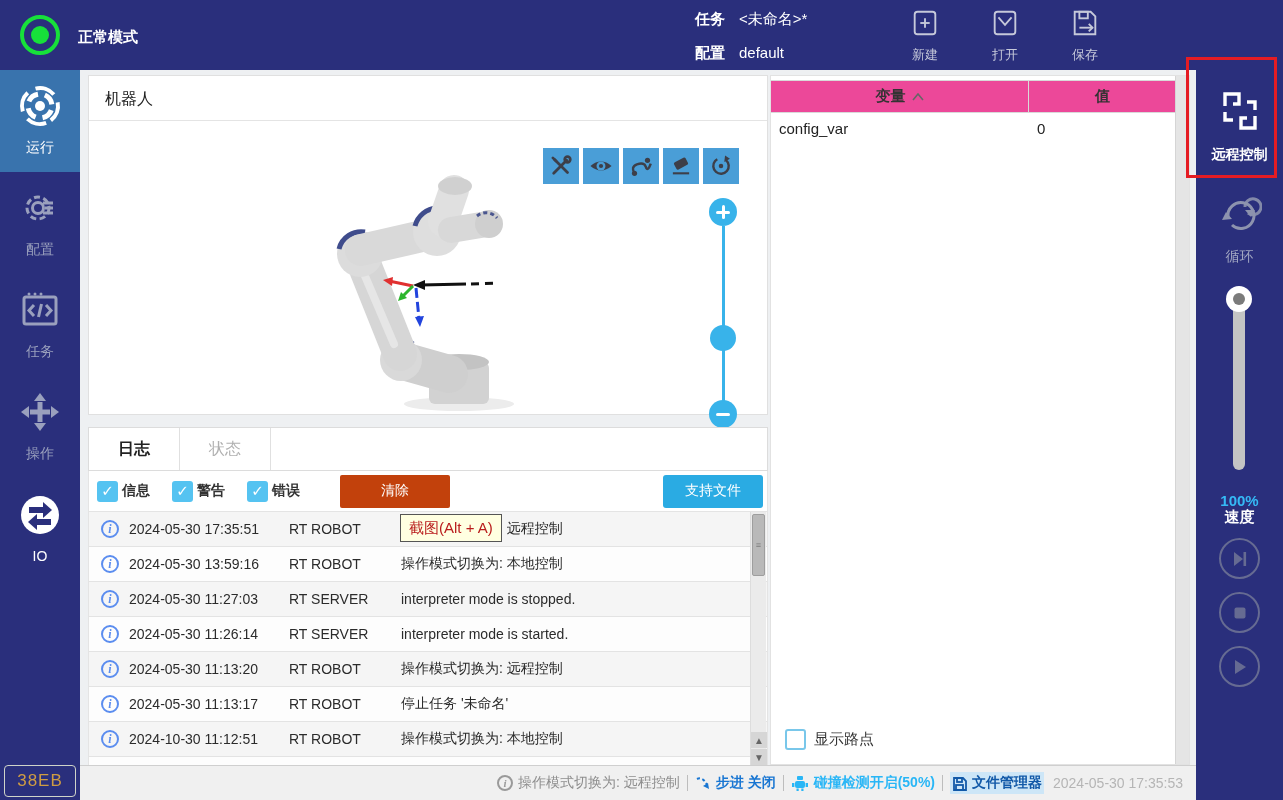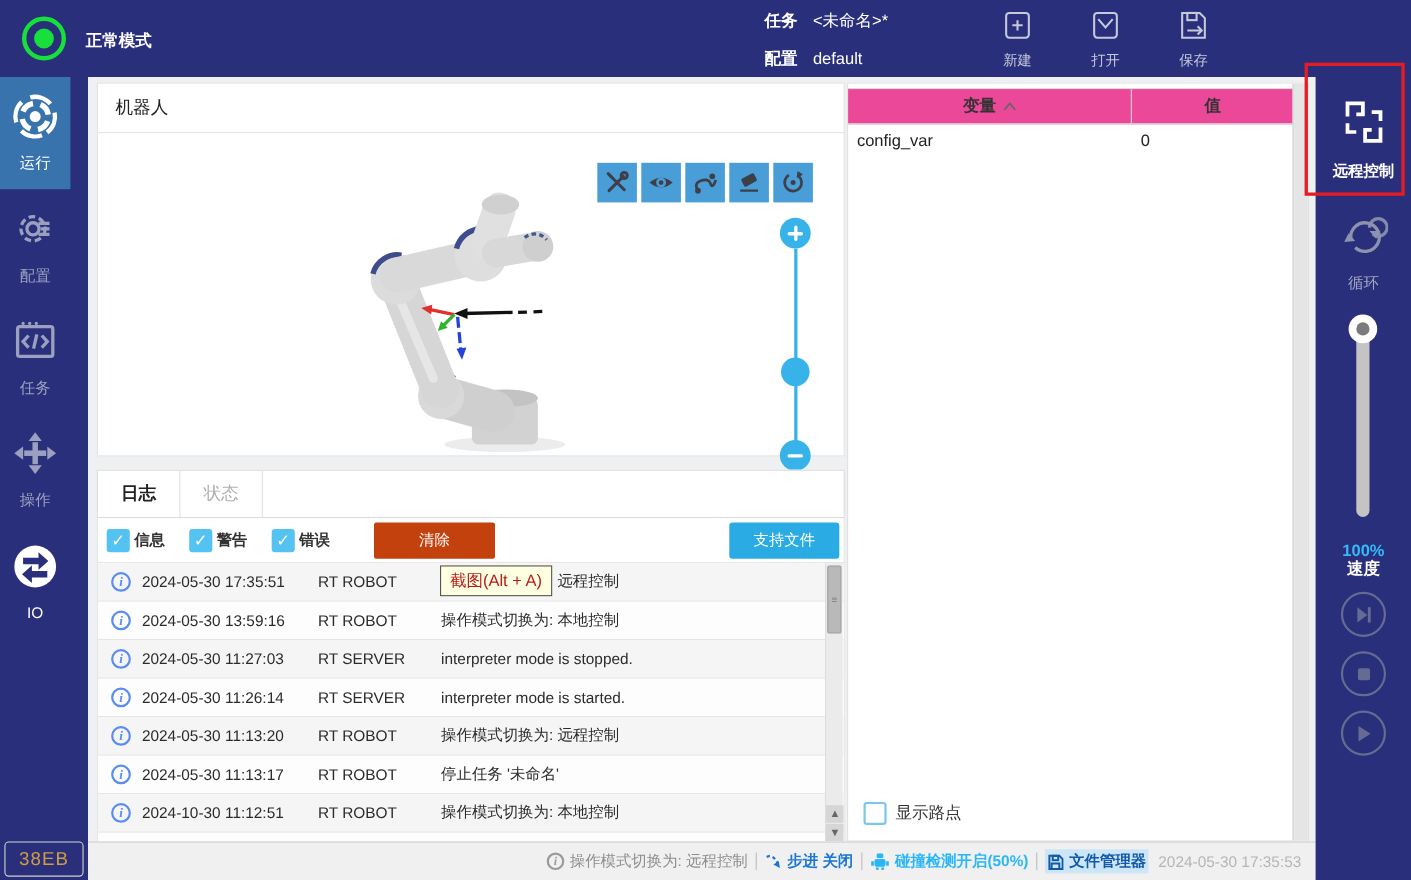--- a/index.html
+++ b/index.html
@@ -16,21 +16,21 @@
   .task-line { position:absolute; left:695px; color:#fff; font-size:15px; }
   .task-line .lbl { font-weight:bold; margin-right:14px; }
   .topbar-actions { position:absolute; left:885px; top:8px; display:flex; }
   .tb-action { width:80px; height:56px; display:flex; flex-direction:column; align-items:center; justify-content:space-between; cursor:pointer; }
   .tb-action svg { width:30px; height:30px; stroke:#c6c9da; fill:none; stroke-width:2; }
   .tb-action .tb-lbl { color:#c6c9da; font-size:13px; }
   .logo { position:absolute; left:1217px; top:6px; width:44px; height:56px; }
 
   
   .left-sidebar { position:absolute; left:0; top:70px; width:80px; height:730px; background:#2a2f7c; z-index:4; }
-  .ls-item { width:64px; height:102px; display:flex; flex-direction:column; align-items:center; justify-content:center; gap:8px; cursor:pointer; }
+  .ls-item { width:80px; height:102px; display:flex; flex-direction:column; align-items:center; justify-content:center; gap:8px; cursor:pointer; }
   .ls-item .ls-lbl { font-size:14px; color:#9aa0bd; }
   .ls-item.active { background:#3973ad; }
   .ls-item.active .ls-lbl, .ls-item.white .ls-lbl { color:#fff; }
   .ls-badge { position:absolute; left:4px; bottom:3px; width:72px; height:32px; border:1px solid #cfd3c9;
     border-radius:4px; display:flex; align-items:center; justify-content:center;
     color:#cf9c43; font-size:17px; letter-spacing:1px; }
 
   
   .main-bg { position:absolute; left:80px; top:70px; width:1116px; height:695px; background:#eef0f2; }
 
@@ -43,21 +43,21 @@
   .zoom-ctl { position:absolute; right:30px; top:122px; width:28px; height:230px; }
   .zoom-track { position:absolute; left:13px; top:28px; width:3px; height:175px; background:#38b3ea; }
   .zoom-btn { position:absolute; left:0; width:28px; height:28px; border-radius:50%; background:#38b3ea; cursor:pointer; }
   .zoom-btn:before { content:""; position:absolute; left:7px; top:12.5px; width:14px; height:3px; background:#fff; border-radius:2px; }
   .zoom-plus:after { content:""; position:absolute; left:12.5px; top:7px; width:3px; height:14px; background:#fff; border-radius:2px; }
   .zoom-knob { position:absolute; left:1px; top:127px; width:26px; height:26px; border-radius:50%; background:#38b3ea; cursor:pointer; }
   .robot-view { position:absolute; left:212px; top:88px; width:280px; height:248px; }
 
   
   .tabs-row { position:absolute; left:88px; top:427px; width:680px; height:44px; background:#fff; border:1px solid #dcdcdc; display:flex; }
-  .tab { width:75px; height:100%; display:flex; align-items:center; justify-content:center; font-size:16px; border-right:1px solid #e0e0e0; cursor:pointer; }
+  .tab { width:91px; height:100%; display:flex; align-items:center; justify-content:center; font-size:16px; border-right:1px solid #e0e0e0; cursor:pointer; }
   .tab.active { font-weight:bold; color:#222; }
   .tab.inactive { color:#b0b0b0; }
   .filter-row { position:absolute; left:88px; top:471px; width:680px; height:41px; background:#fff; border:1px solid #e4e4e4; border-top:none; display:flex; align-items:center; }
   .chk { width:21px; height:21px; border-radius:3px; background:#55c3f1; color:#fff; font-size:15px;
     display:flex; align-items:center; justify-content:center; margin-left:8px; cursor:pointer; }
   .chk:before { content:"\2713"; }
   .chk-lbl { font-size:14px; font-weight:bold; color:#333; margin-left:4px; }
   .clear-btn { margin-left:40px; width:110px; height:33px; background:#c2410c; color:#fff; border:none;
     font-size:14px; border-radius:2px; cursor:pointer; font-family:inherit; }
   .support-btn { margin-left:auto; margin-right:4px; width:100px; height:33px; background:#2aabe3; color:#fff; border:none;

